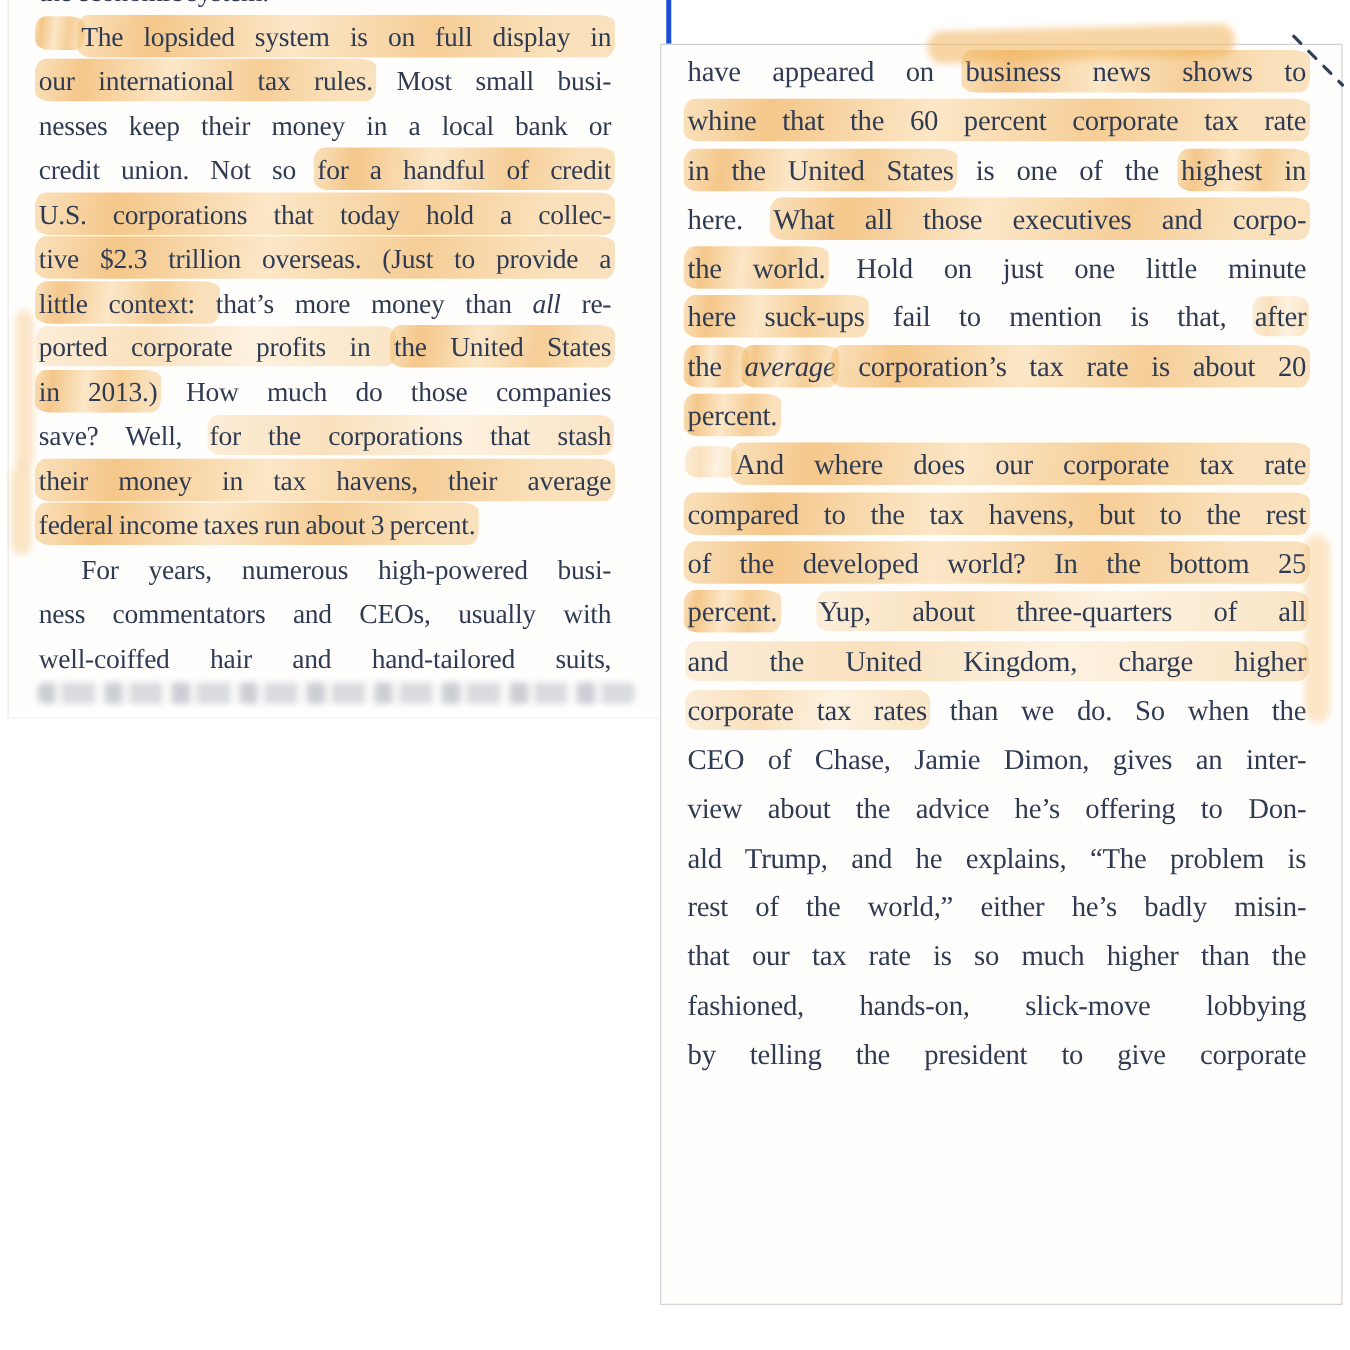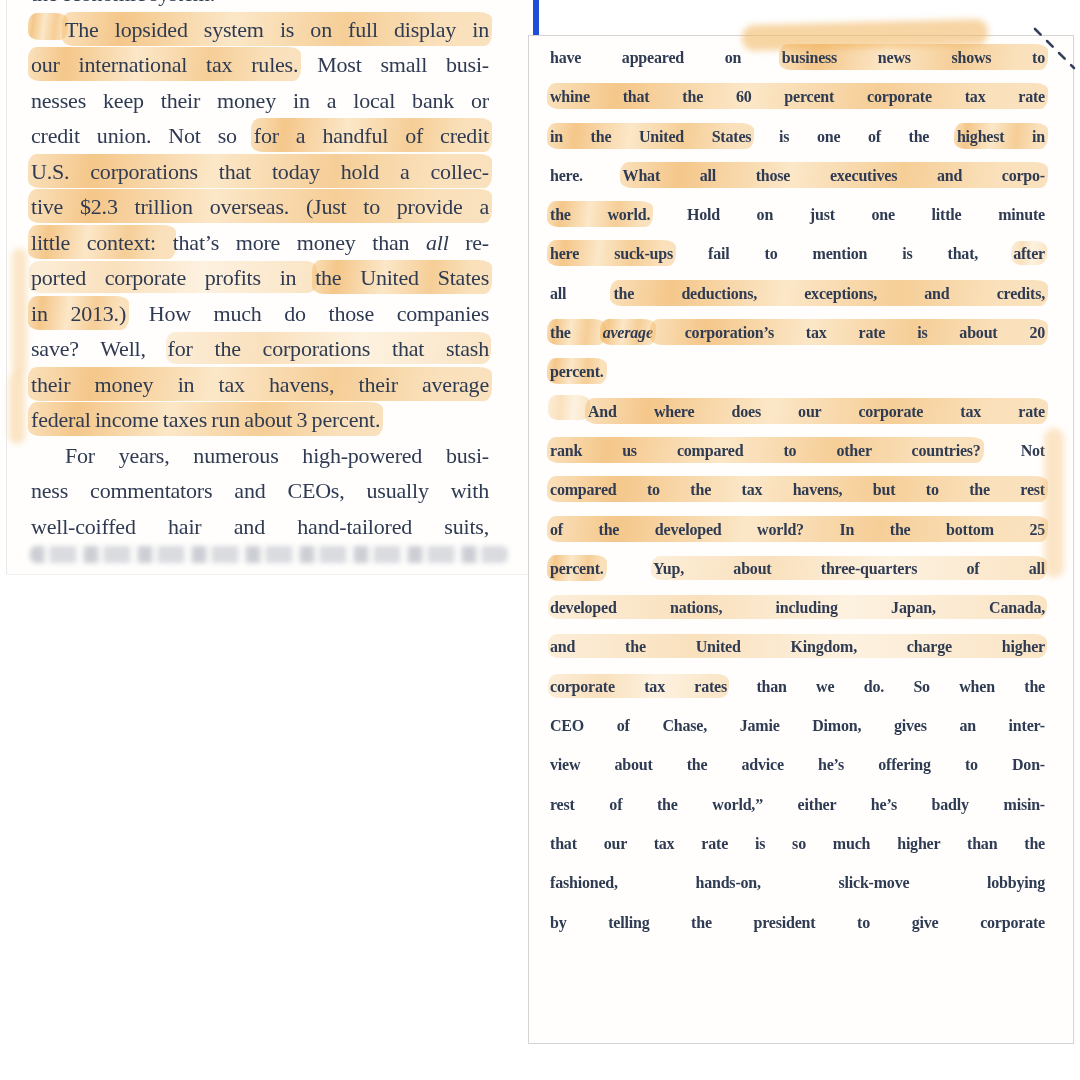--- a/index.html
+++ b/index.html
@@ -9,34 +9,34 @@
   html,body{margin:0;padding:0;}
   body{
     width:1080px;height:1080px;position:relative;overflow:hidden;
     background:#ffffff;
     font-family:"Liberation Serif","DejaVu Serif",serif;
     color:var(--ink);
   }
   .page{position:absolute;background:#fffefd;overflow:hidden;}
   #left-page{
     left:6px;top:0;width:526px;height:574px;
-    border-left:1px solid #e9e9e9;border-right:6px solid #1d4ed8;border-bottom:1px solid #f2f2f2;
+    border-left:1px solid #e9e9e9;border-right:4px solid #1d4ed8;border-bottom:1px solid #f2f2f2;
   }
   #right-page{
     left:528px;top:35px;width:544px;height:1007px;
     border:1px solid var(--page-border);
   }
   .textcol{position:absolute;}
   #left-text{
     left:24px;top:-24px;width:458px;
     font-size:22px;line-height:35.5px;letter-spacing:-0.2px;word-spacing:-1px;
   }
   #right-text{
     left:21px;top:2px;width:495px;
-    font-size:16px;line-height:39.3px;letter-spacing:-0.2px;word-spacing:-0.5px;font-weight:bold;
+    font-size:23px;line-height:39.3px;letter-spacing:-0.2px;word-spacing:-0.5px;
   }
   .line{text-align:justify;text-align-last:justify;}
   .line.pend{text-align-last:left;}
   .indent{display:inline-block;width:34px;height:18px;vertical-align:-3px;}
   #right-text .indent{width:38px;}
   .it{font-style:italic;}
   .hl-strong{
     background-image:linear-gradient(97deg,
       rgba(244,189,108,.45), rgba(239,170,78,.66) 14%, rgba(248,208,146,.50) 40%,
       rgba(240,176,88,.62) 66%, rgba(245,196,122,.50) 88%, rgba(243,186,104,.42));
@@ -95,33 +95,31 @@
 </div>
 
 <div id="right-page" class="page">
   <div id="right-text" class="textcol">
       <div class="line"><span>have appeared on </span><span class="hl-strong">business news shows to</span></div>
       <div class="line"><span class="hl-strong">whine that the 60 percent corporate tax rate</span></div>
       <div class="line"><span class="hl-strong">in the United States</span><span> is one of the </span><span class="hl-strong">highest in</span></div>
       <div class="line"><span>here. </span><span class="hl-strong">What all those executives and corpo-</span></div>
       <div class="line"><span class="hl-strong">the world.</span><span> Hold on just one little minute</span></div>
       <div class="line"><span class="hl-strong">here suck-ups</span><span> fail to mention is that, </span><span class="hl-light">after</span></div>
-      <div class="line"><span>all </span><span class="hl-strong">the deductions, exceptions, and credits,</span></div>
       <div class="line"><span class="hl-strong">the </span><span class="hl-strong it">average</span><span class="hl-strong"> corporation’s tax rate is about 20</span></div>
       <div class="line pend"><span class="hl-strong">percent.</span></div>
       <div class="line"><span class="indent hl-light"></span><span class="hl-strong">And where does our corporate tax rate</span></div>
-      <div class="line"><span class="hl-strong">rank us compared to other countries?</span><span> Not</span></div>
       <div class="line"><span class="hl-strong">compared to the tax havens, but to the rest</span></div>
       <div class="line"><span class="hl-strong">of the developed world? In the bottom 25</span></div>
       <div class="line"><span class="hl-strong">percent.</span><span> </span><span class="hl-light">Yup, about three-quarters of all</span></div>
-      <div class="line"><span class="hl-light">developed nations, including Japan, Canada,</span></div>
       <div class="line"><span class="hl-light">and the United Kingdom, charge higher</span></div>
       <div class="line"><span class="hl-light">corporate tax rates</span><span> than we do. So when the</span></div>
       <div class="line"><span>CEO of Chase, Jamie Dimon, gives an inter-</span></div>
       <div class="line"><span>view about the advice he’s offering to Don-</span></div>
+      <div class="line"><span>ald Trump, and he explains, “The problem is</span></div>
       <div class="line"><span>rest of the world,” either he’s badly misin-</span></div>
       <div class="line"><span>that our tax rate is so much higher than the</span></div>
       <div class="line"><span>fashioned, hands-on, slick-move lobbying</span></div>
       <div class="line"><span>by telling the president to give corporate</span></div>
     </div>
 </div>
 
 <div id="smudge-left1" class="smudge"></div>
 <div id="smudge-left2" class="smudge"></div>
 <div id="smudge-top" class="smudge"></div>

